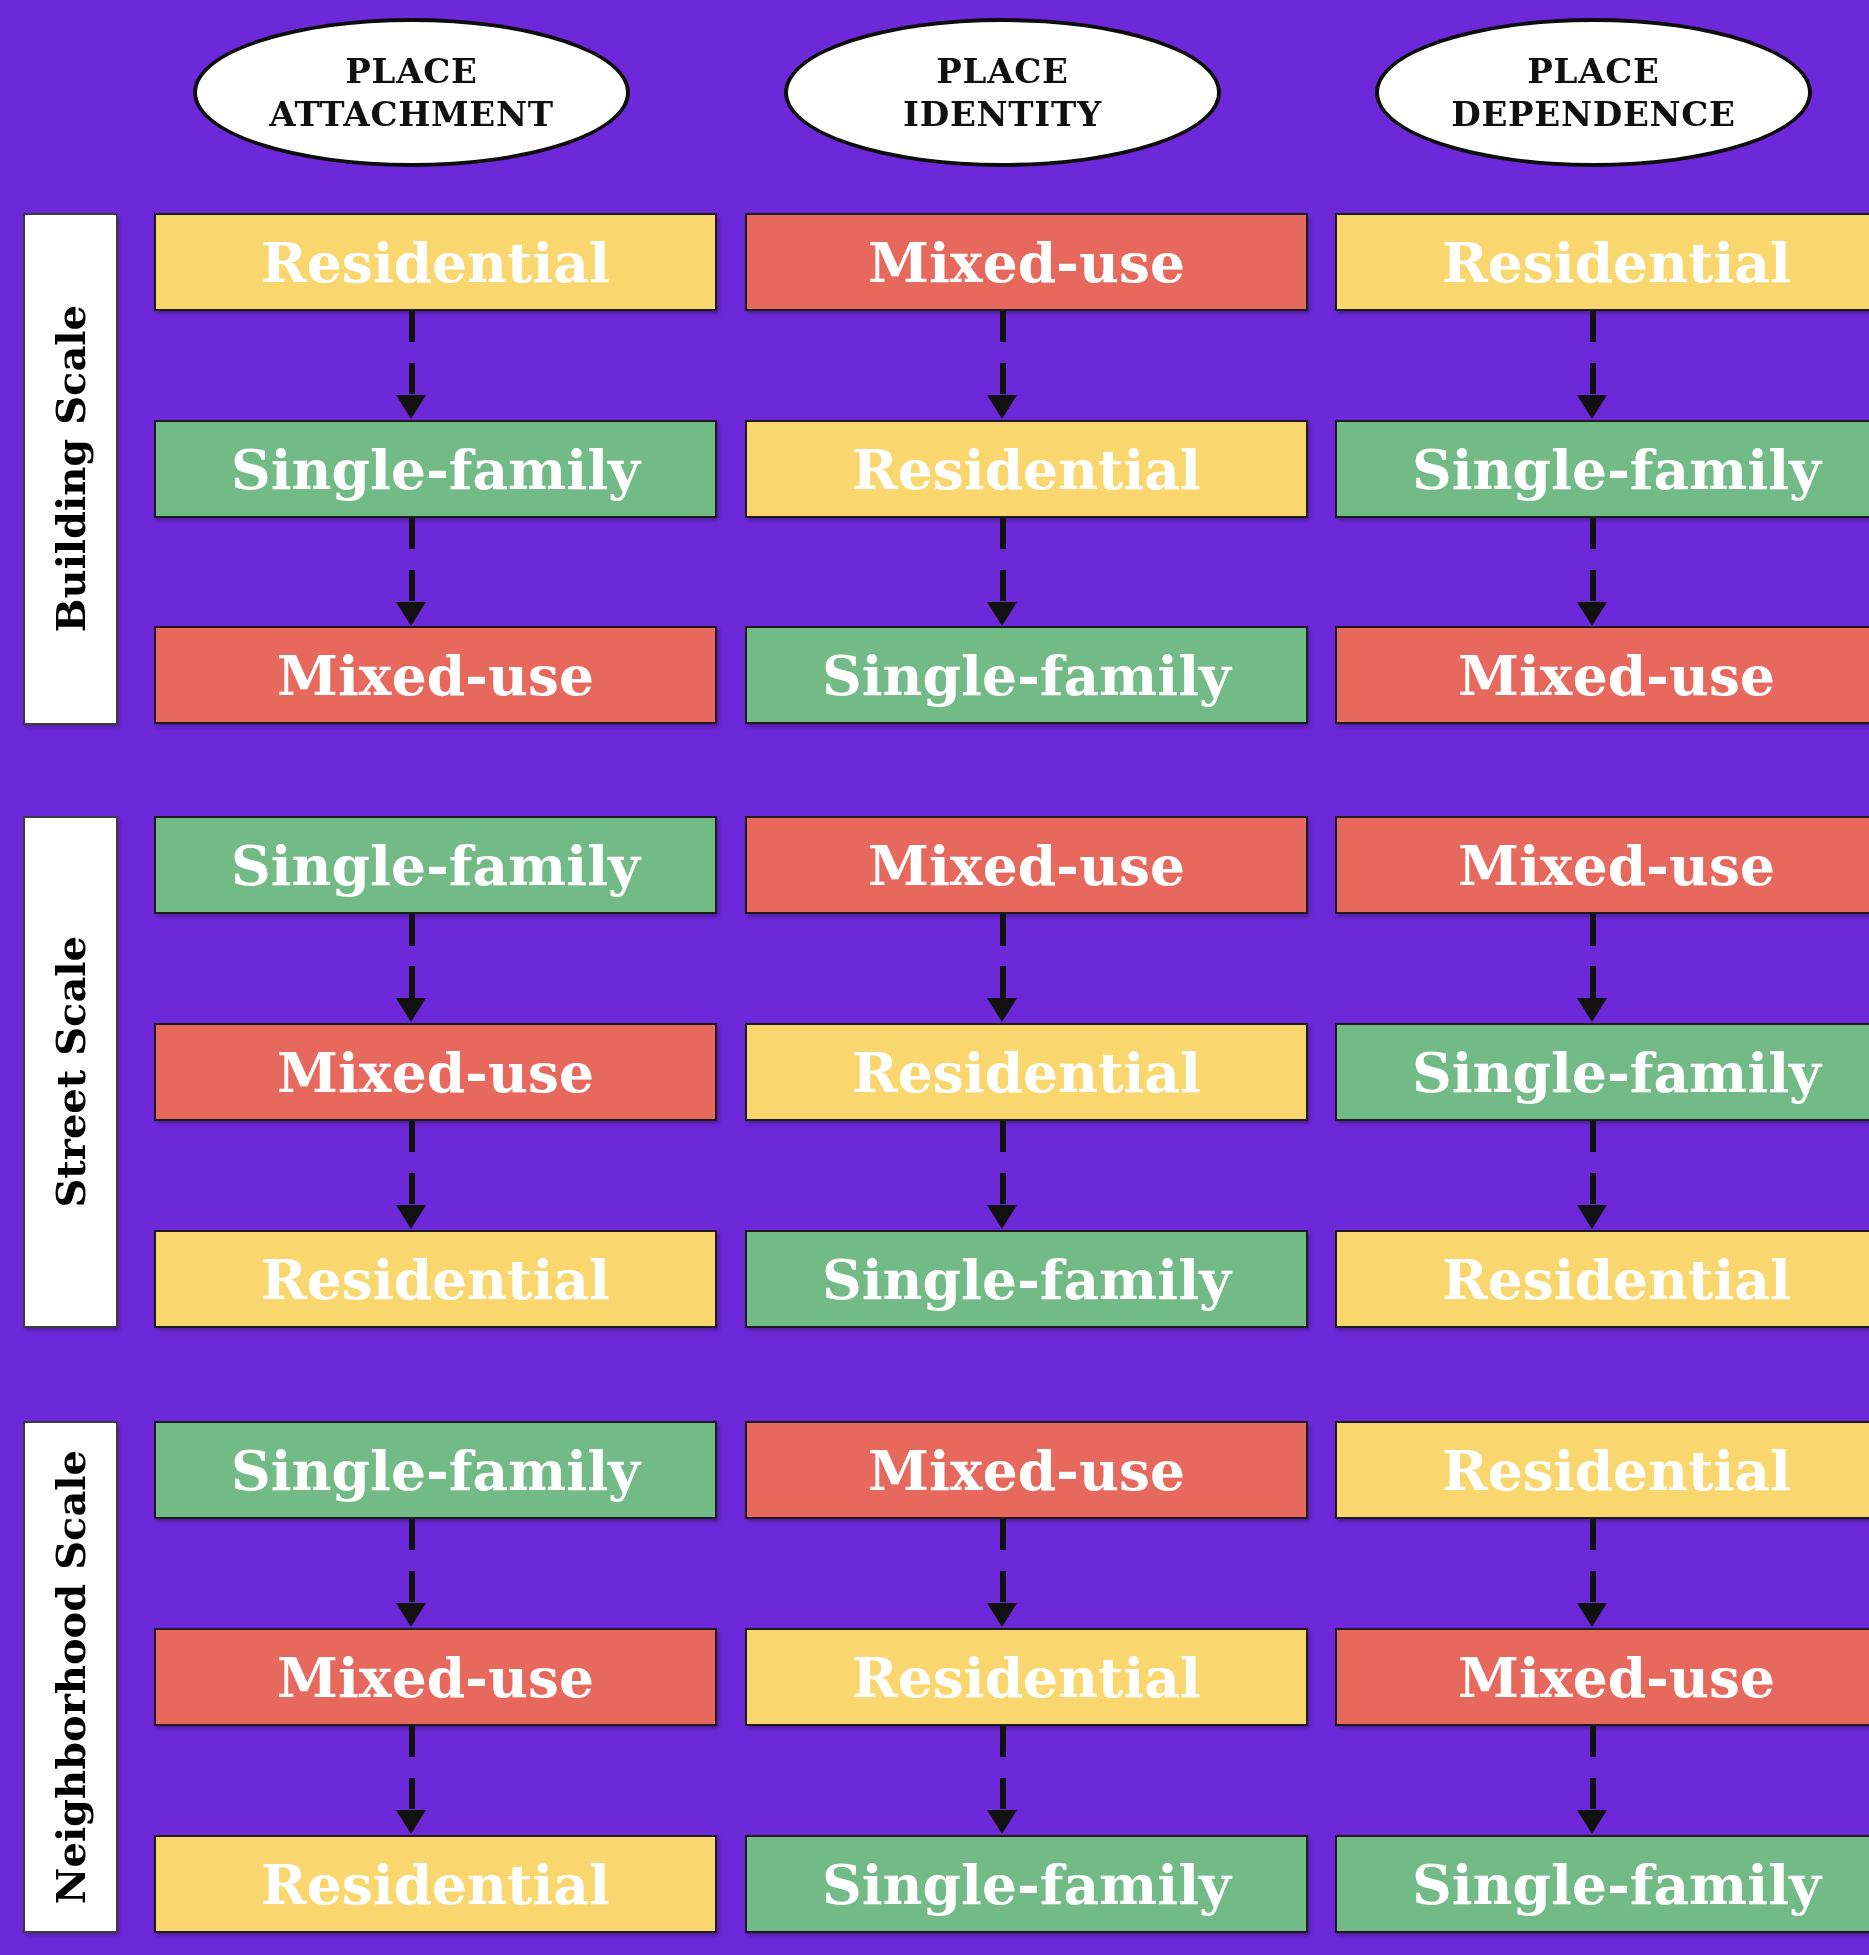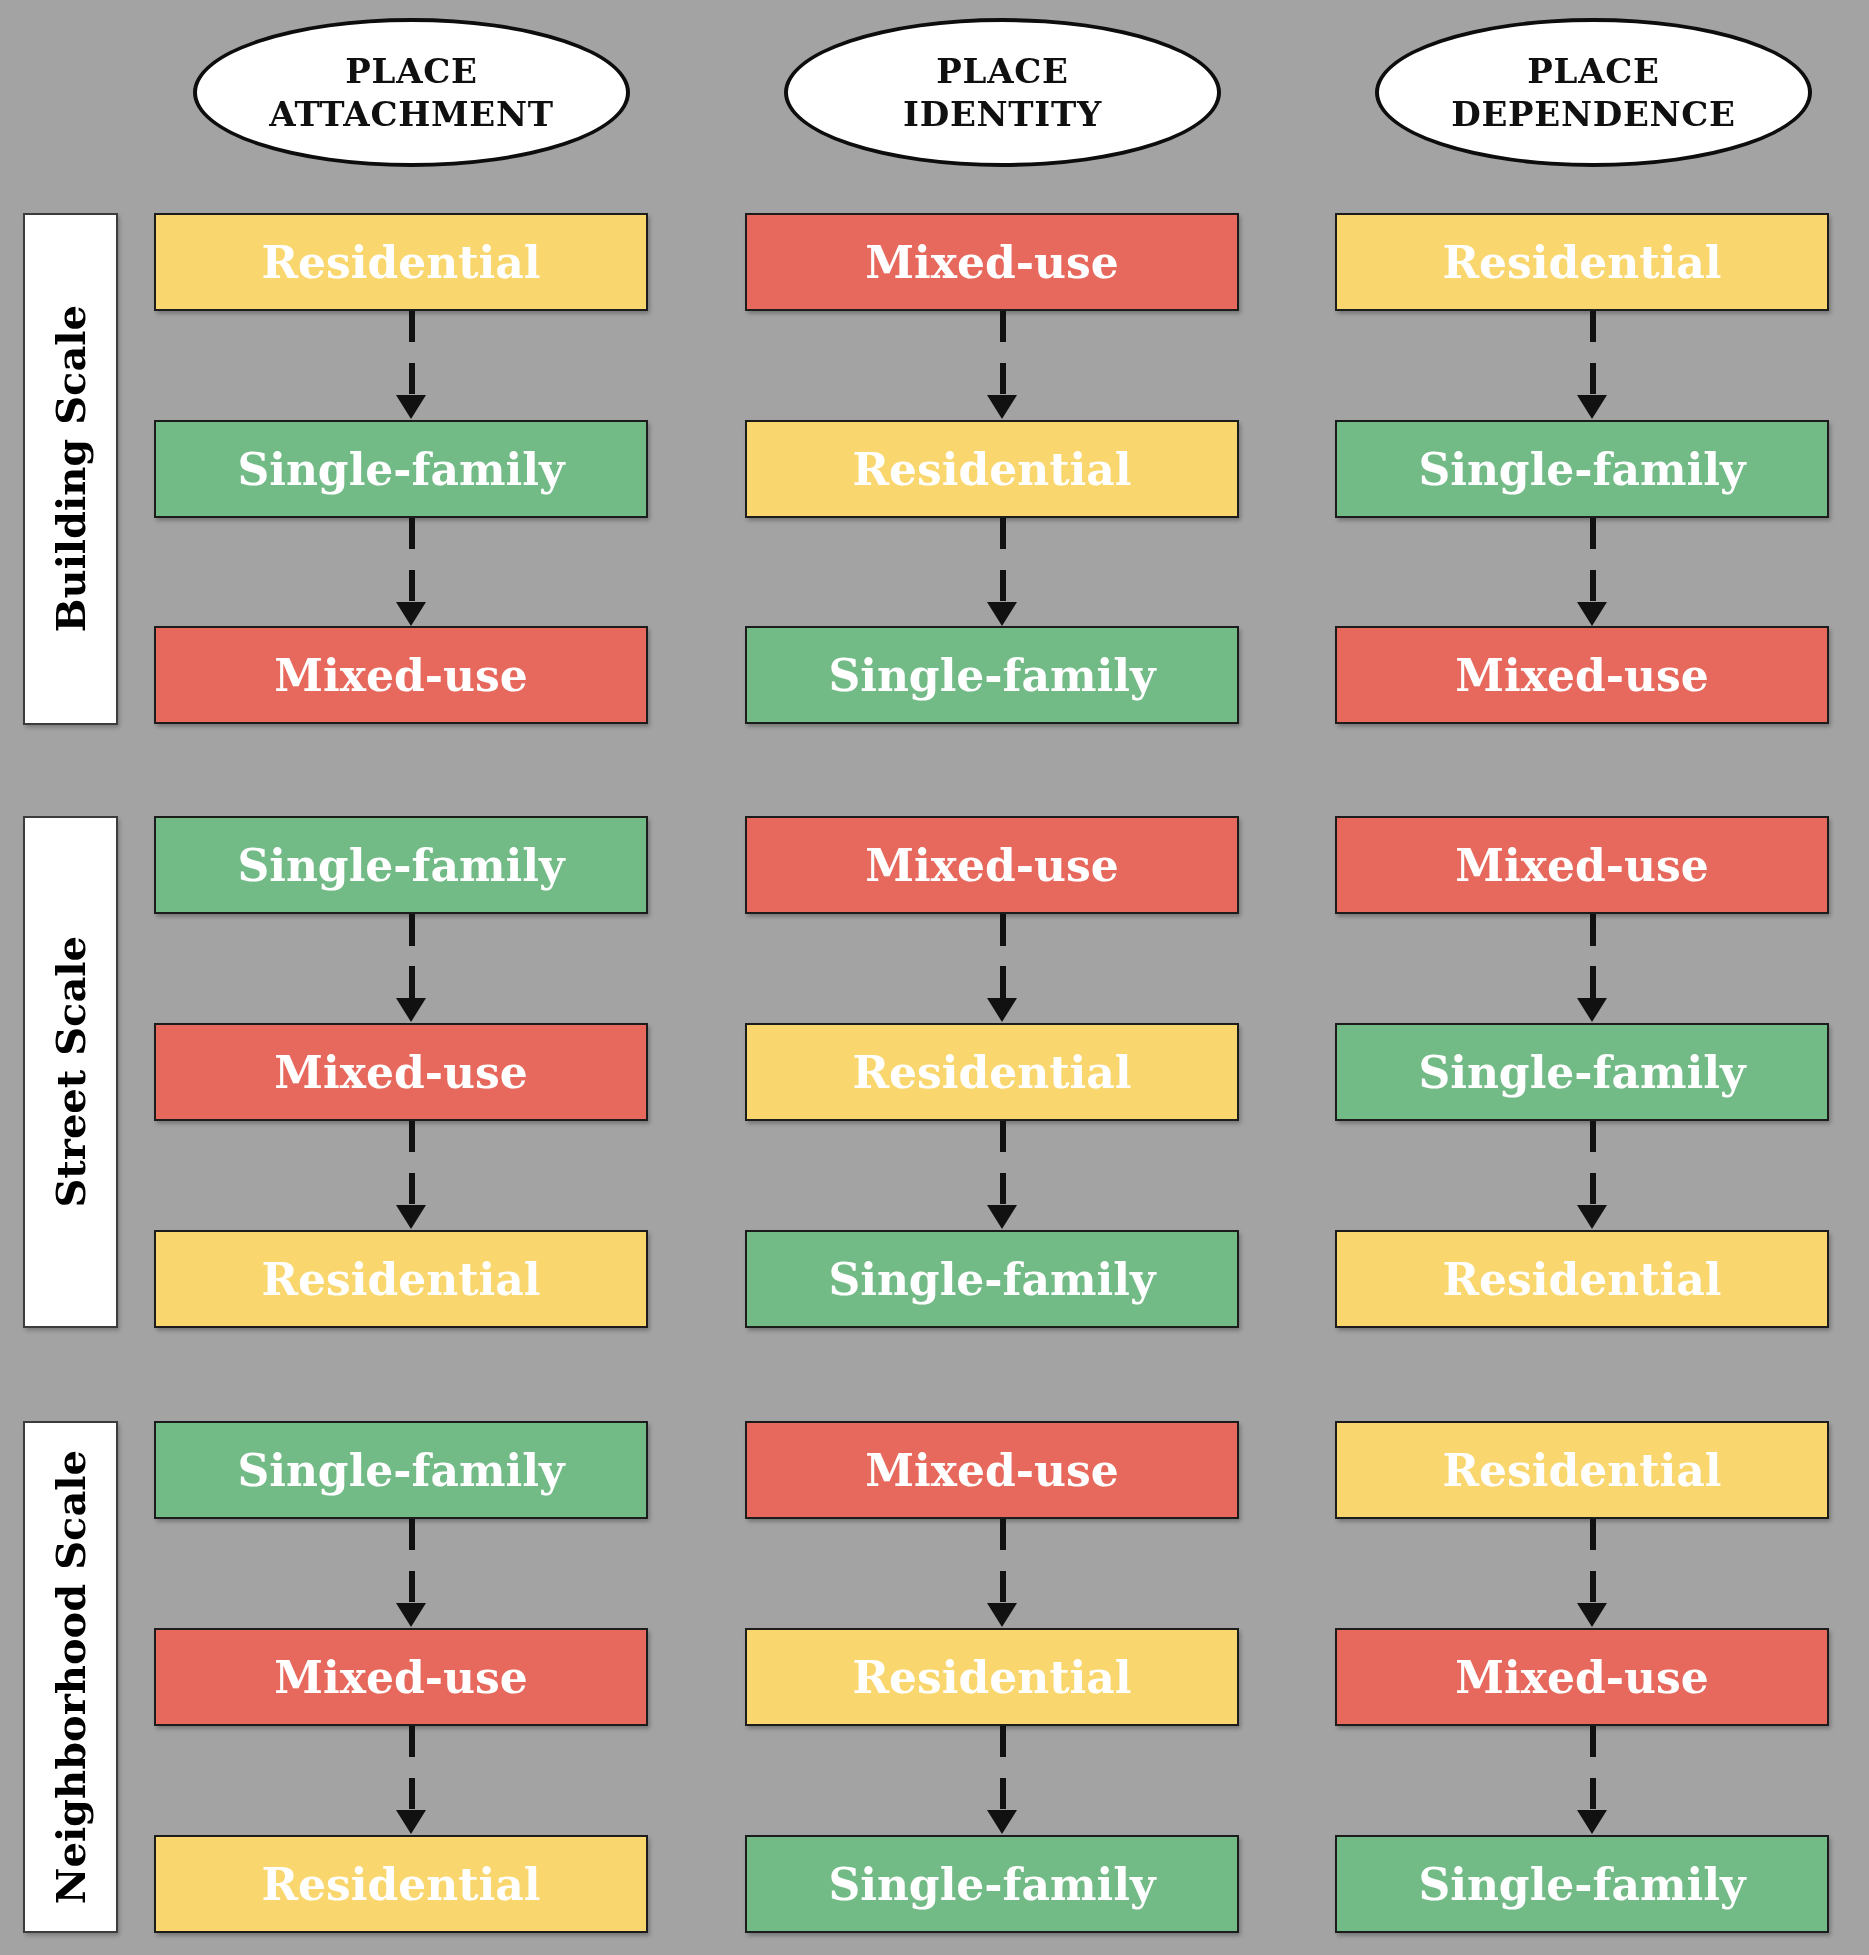--- a/index.html
+++ b/index.html
@@ -1,38 +1,38 @@
 <!DOCTYPE html>
 <html style="font-size:11.5px"><head>
 <meta charset="utf-8">
 <style>
   html,body{margin:0;padding:0;background:#ffffff;}
-  .canvas{position:relative;width:1869px;height:1955px;background:#a3a3a3;overflow:hidden;
+  .canvas{position:relative;width:1869px;height:1955px;background:#6d28d9;overflow:hidden;
           font-family:"DejaVu Serif","Liberation Serif",serif;}
 
   
   .ellipse{position:absolute;top:18px;width:437px;height:149px;box-sizing:border-box;
            border:4.3px solid #0d0d0d;border-radius:50%;background:#ffffff;
            display:flex;align-items:center;justify-content:center;}
   .e0{left:193px}.e1{left:784px}.e2{left:1375px}
   .etext{white-space:pre-line;text-align:center;font-weight:700;font-size:34px;
          line-height:1.26;color:#101010;letter-spacing:0.7px;}
 
   
   .rowlabel{position:absolute;left:23px;width:95px;box-sizing:border-box;height:512px;
             border:2.1px solid #3c3c3c;background:#ffffff;display:flex;align-items:center;
             justify-content:center;box-shadow:2.1px 2.9px 4.3px rgba(0,0,0,.25);}
   .rl0{top:213px}.rl1{top:816px}.rl2{top:1421px}
   .rtext{writing-mode:vertical-rl;transform:rotate(180deg);font-weight:700;font-size:40px;
          color:#000;white-space:nowrap;}
 
   
-  .box{position:absolute;width:494px;height:98px;box-sizing:border-box;
+  .box{position:absolute;width:563px;height:98px;box-sizing:border-box;
        border:2.1px solid #1c1c1c;display:flex;align-items:center;justify-content:center;
-       font-weight:700;font-size:44px;color:#ffffff;
+       font-weight:700;font-size:55px;color:#ffffff;
        box-shadow:2.1px 2.9px 4.3px rgba(0,0,0,.30);}
   .c0{left:154px}.c1{left:745px}.c2{left:1335px}
   .t0{top:213px}.t1{top:420px}.t2{top:626px}
   .t3{top:816px}.t4{top:1023px}.t5{top:1230px}
   .t6{top:1421px}.t7{top:1628px}.t8{top:1835px}
 
   
   .arrow{position:absolute;width:31.5px;height:109px;}
   .ac0{left:396px}.ac1{left:987px}.ac2{left:1577px}
   .at0{top:311px}.at1{top:518px}.at2{top:914px}.at3{top:1121px}.at4{top:1519px}.at5{top:1726px}

